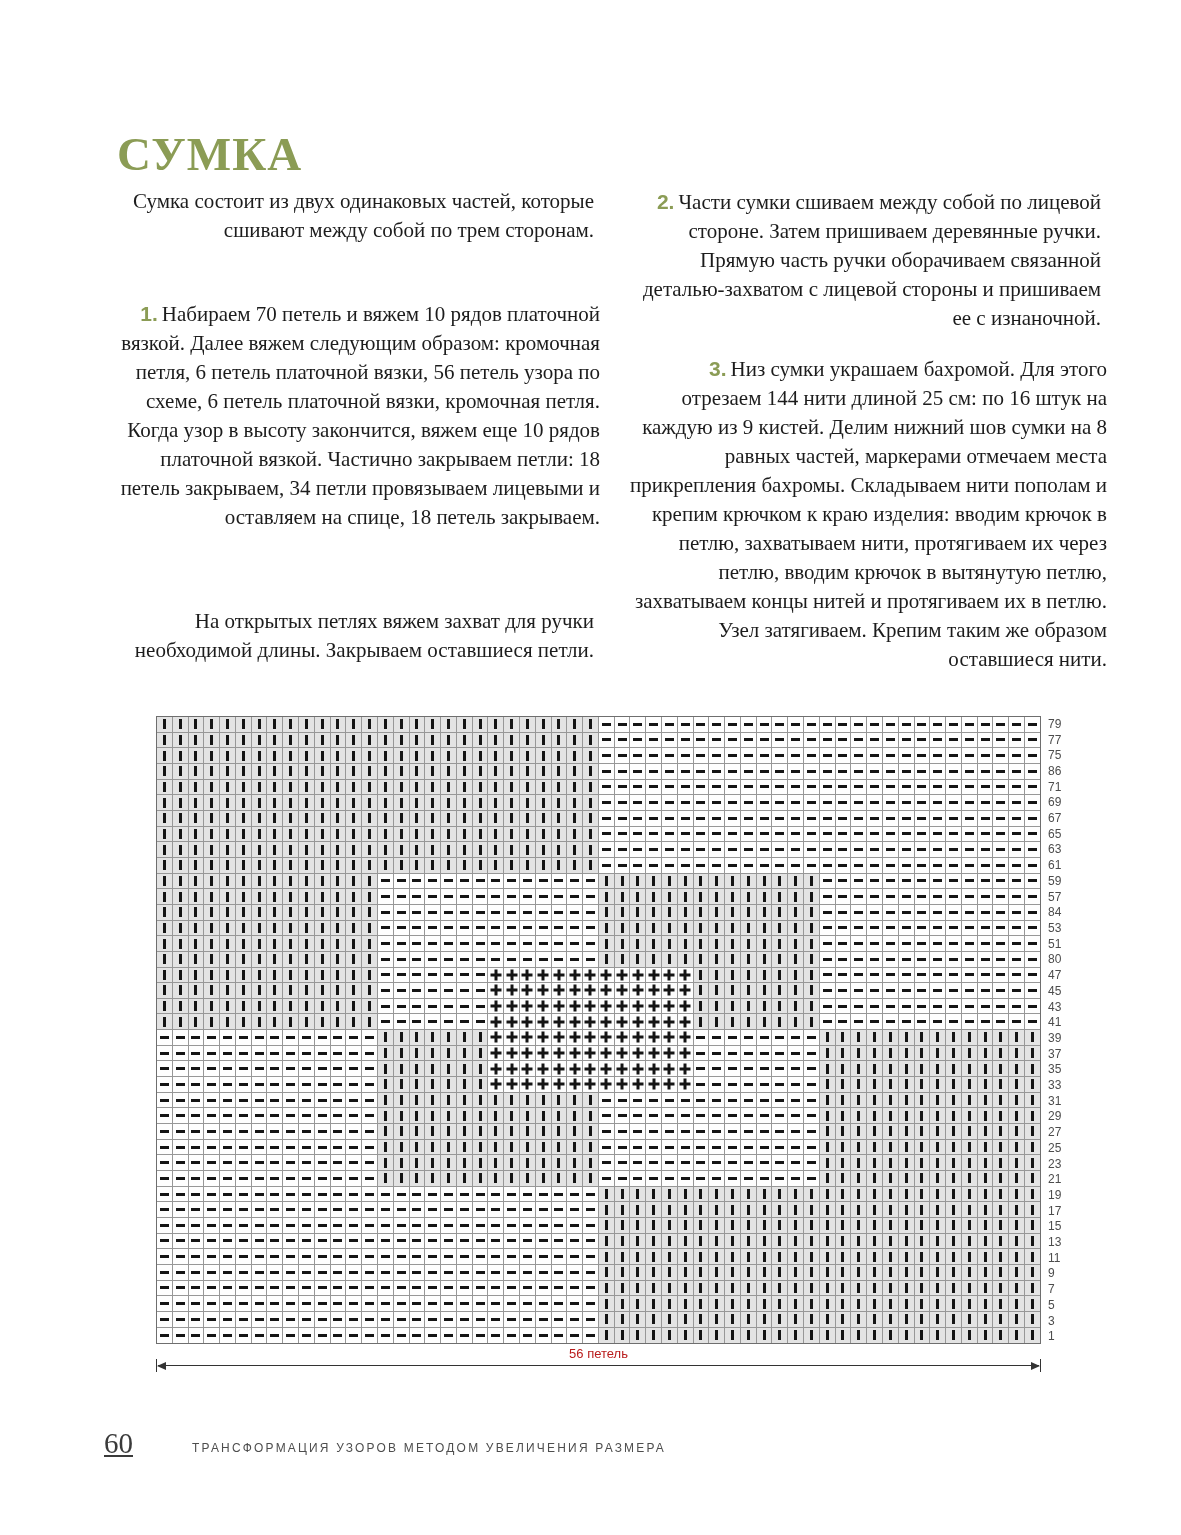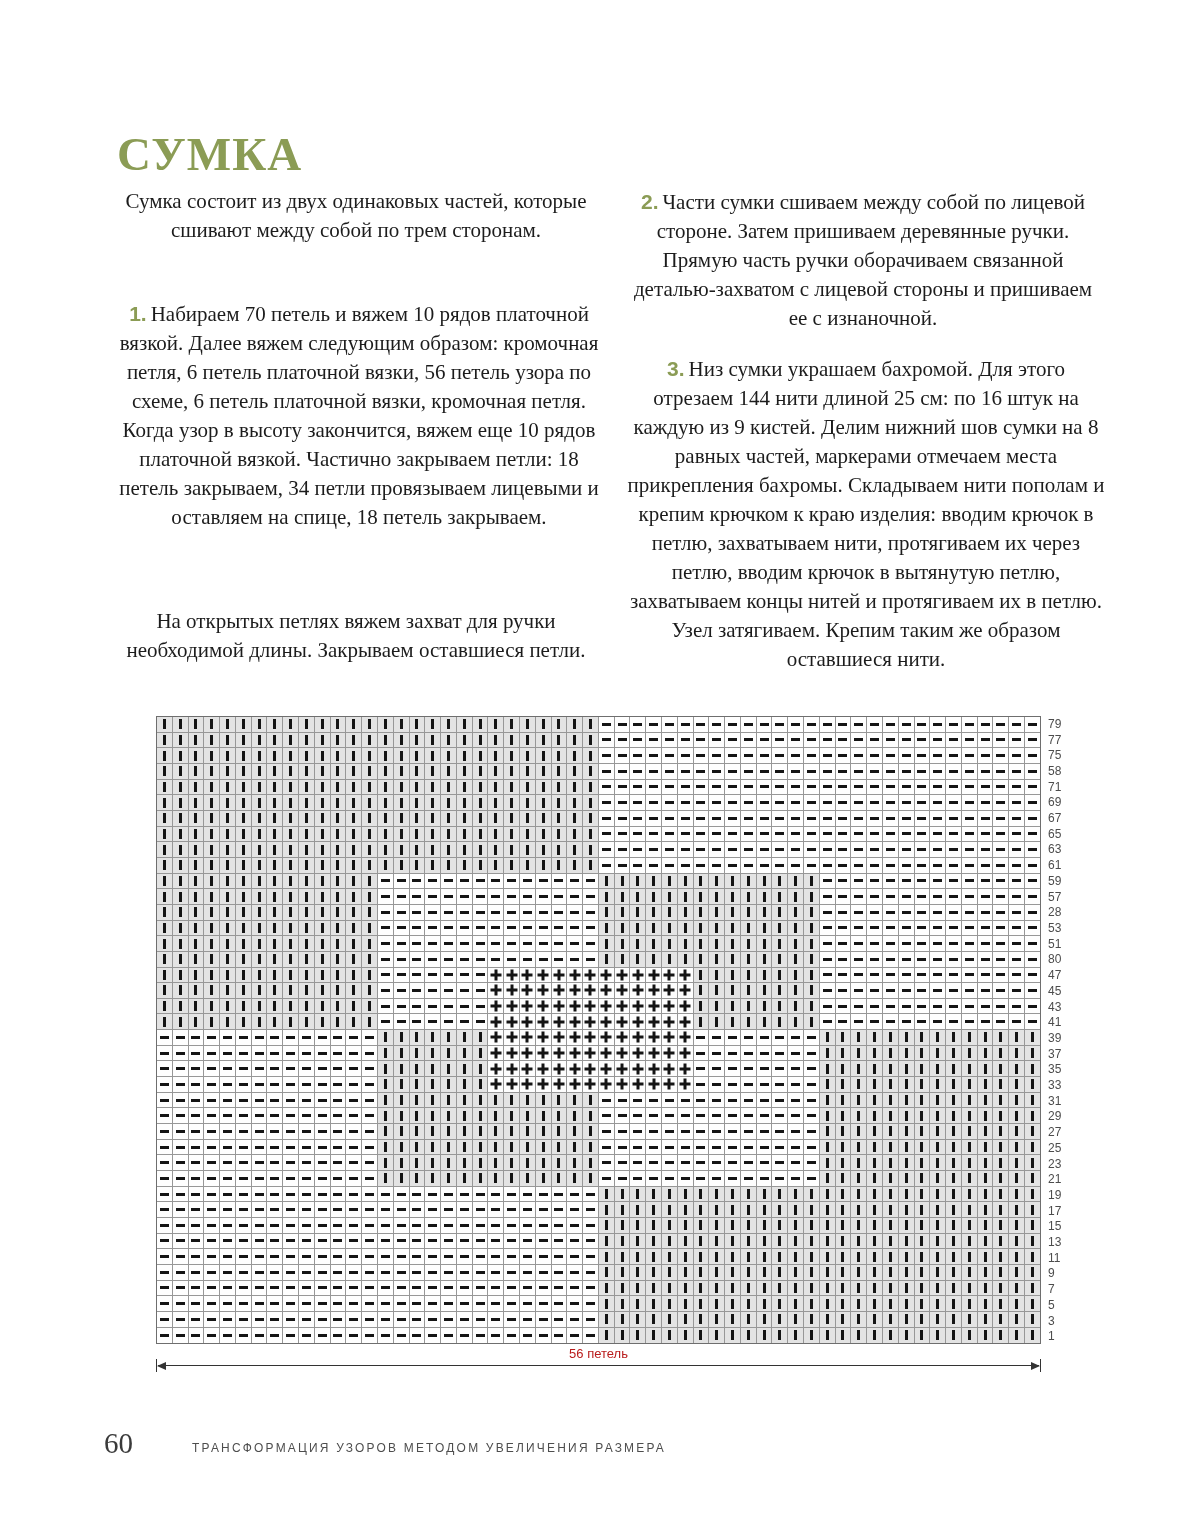--- a/index.html
+++ b/index.html
@@ -1,20 +1,20 @@
 <!DOCTYPE html>
 <html><head>
 <meta charset="utf-8">
 <style>
   html,body{margin:0;padding:0;background:#ffffff;}
   .page{position:relative;width:1181px;height:1535px;background:#ffffff;overflow:hidden;
         font-family:"Liberation Serif", serif;color:#1c1c1c;padding-left:7px;}
   .title{position:absolute;left:117px;top:96px;font-size:47px;font-weight:600;
          letter-spacing:1px;color:#8b9c55;}
-  .para{position:absolute;font-size:21px;line-height:29px;font-weight:500;text-align:center;}
+  .para{position:absolute;font-size:21px;line-height:29px;font-weight:500;text-align:right;}
   .step-num{font-family:"Liberation Sans", sans-serif;font-weight:bold;color:#8b9c55;
             font-size:21px;margin-right:4px;}
   
   .chart-wrap{position:absolute;left:156px;top:716px;}
   .chart{width:885px;height:628px;border:1px solid #6e6e6e;box-sizing:border-box;
          display:flex;flex-direction:column;}
   .crow{flex:1;display:flex;}
   .cell{flex:1;border-right:1px solid #979797;border-bottom:1px solid #979797;
         box-sizing:border-box;display:flex;align-items:center;justify-content:center;}
   .crow .cell:last-child{border-right:none;}
@@ -39,21 +39,21 @@
                font-size:13px;color:#b91c1c;}
   .arrow-line{position:absolute;left:2px;right:2px;top:19px;height:1px;background:#333333;}
   .arrow-head{position:absolute;top:15.5px;width:0;height:0;border-top:4px solid transparent;
               border-bottom:4px solid transparent;}
   .arrow-head.left{left:1px;border-right:9px solid #333333;}
   .arrow-head.right{right:1px;border-left:9px solid #333333;}
   .arrow-tick{position:absolute;top:13px;width:1px;height:13px;background:#333333;}
   .arrow-tick.left{left:0;}
   .arrow-tick.right{right:0;}
   
-  .page-num{position:absolute;left:104px;top:1427px;font-size:29px;color:#3a3a3a;}
+  .page-num{position:absolute;left:104px;top:1427px;font-size:29px;color:#3a3a3a;text-decoration:underline;}
   .footer-text{position:absolute;left:192px;top:1440px;
                font-family:"Liberation Sans", sans-serif;font-size:13px;
                letter-spacing:2.4px;color:#4d4d4d;font-weight:500;
                transform:scaleX(0.92);transform-origin:left;}
 </style>
 </head>
 <body>
 
 <div class="page">
 
@@ -2395,30 +2395,30 @@
           <div class="cell k"></div>
           <div class="cell k"></div>
           <div class="cell k"></div>
           <div class="cell k"></div>
         </div>
       </div>
     <div class="rlabels" id="rlabels">
         <div class="rlabel">79</div>
         <div class="rlabel">77</div>
         <div class="rlabel">75</div>
-        <div class="rlabel">58</div>
+        <div class="rlabel">86</div>
         <div class="rlabel">71</div>
         <div class="rlabel">69</div>
         <div class="rlabel">67</div>
         <div class="rlabel">65</div>
         <div class="rlabel">63</div>
         <div class="rlabel">61</div>
         <div class="rlabel">59</div>
         <div class="rlabel">57</div>
-        <div class="rlabel">28</div>
+        <div class="rlabel">84</div>
         <div class="rlabel">53</div>
         <div class="rlabel">51</div>
         <div class="rlabel">80</div>
         <div class="rlabel">47</div>
         <div class="rlabel">45</div>
         <div class="rlabel">43</div>
         <div class="rlabel">41</div>
         <div class="rlabel">39</div>
         <div class="rlabel">37</div>
         <div class="rlabel">35</div>

